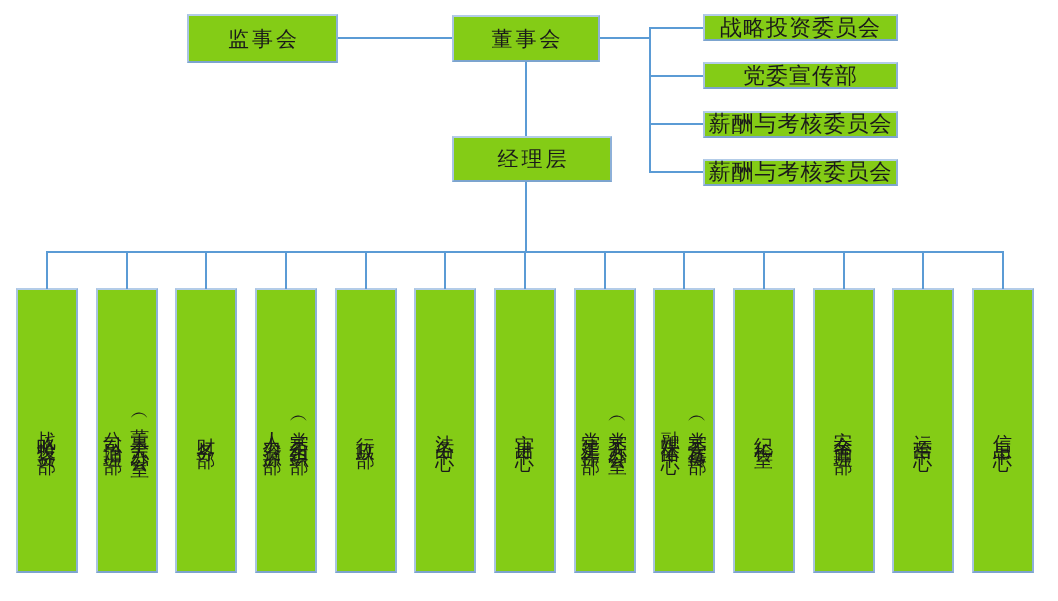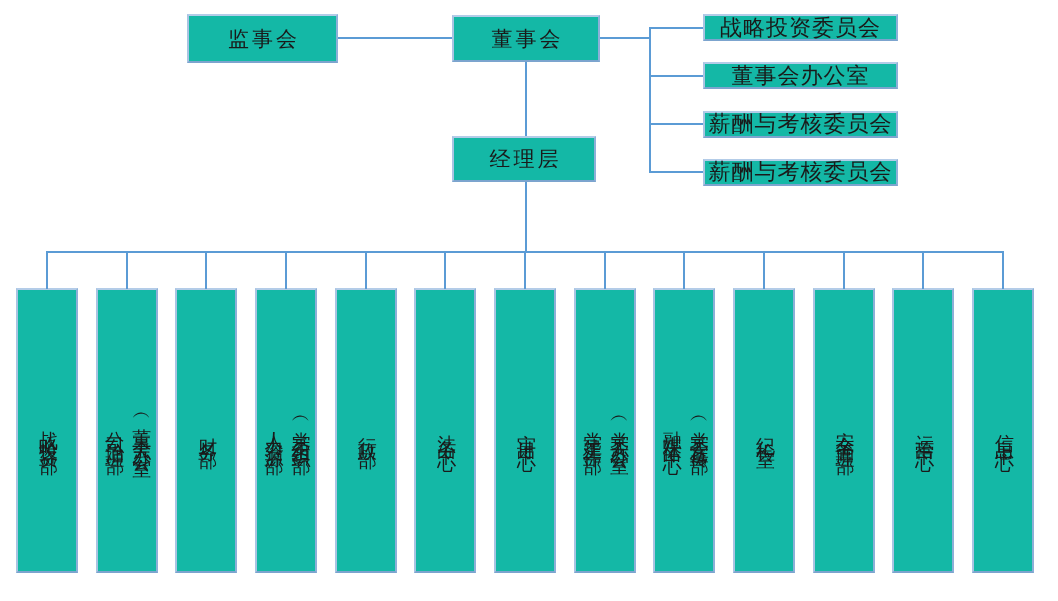--- a/index.html
+++ b/index.html
@@ -11,36 +11,35 @@
   .canvas {
     position: relative;
     width: 1058px;
     height: 601px;
     background: #ffffff;
     overflow: hidden;
     color: #1a1a1a;
   }
   .box {
     position: absolute;
-    background: #14b8a6;
+    background: #84cc16;
     border: 2px solid;
     border-color: #b3cce8 #8db0d8 #7ca4ce #a9c4e2;
     box-sizing: border-box;
     display: flex;
     align-items: center;
     justify-content: center;
-    font-family: Liberation Mono, monospace;
   }
   .box .lbl {
     color: #1a1a1a;
   }
   
   .node-supervisory { left: 187px; top: 14px;  width: 151px; height: 49px; }
   .node-board       { left: 452px; top: 15px;  width: 148px; height: 47px; }
-  .node-management  { left: 452px; top: 136px; width: 144px; height: 46px; }
+  .node-management  { left: 452px; top: 136px; width: 160px; height: 46px; }
   .node-supervisory .lbl, .node-board .lbl, .node-management .lbl {
     font-size: 21px;
     letter-spacing: 3px;
     margin-right: -3px;
     white-space: nowrap;
   }
   
   .committee-list {
     position: absolute;
     left: 703px; top: 14px;
@@ -135,21 +134,21 @@
 
   <div class="box node-management">
     <span class="lbl">经理层</span>
   </div>
 
   <div class="committee-list">
       <div class="box committee">
         <span class="lbl">战略投资委员会</span>
       </div>
       <div class="box committee">
-        <span class="lbl">董事会办公室</span>
+        <span class="lbl">党委宣传部</span>
       </div>
       <div class="box committee">
         <span class="lbl">薪酬与考核委员会</span>
       </div>
       <div class="box committee">
         <span class="lbl">薪酬与考核委员会</span>
       </div>
     </div>
 
   <div class="department-list">

